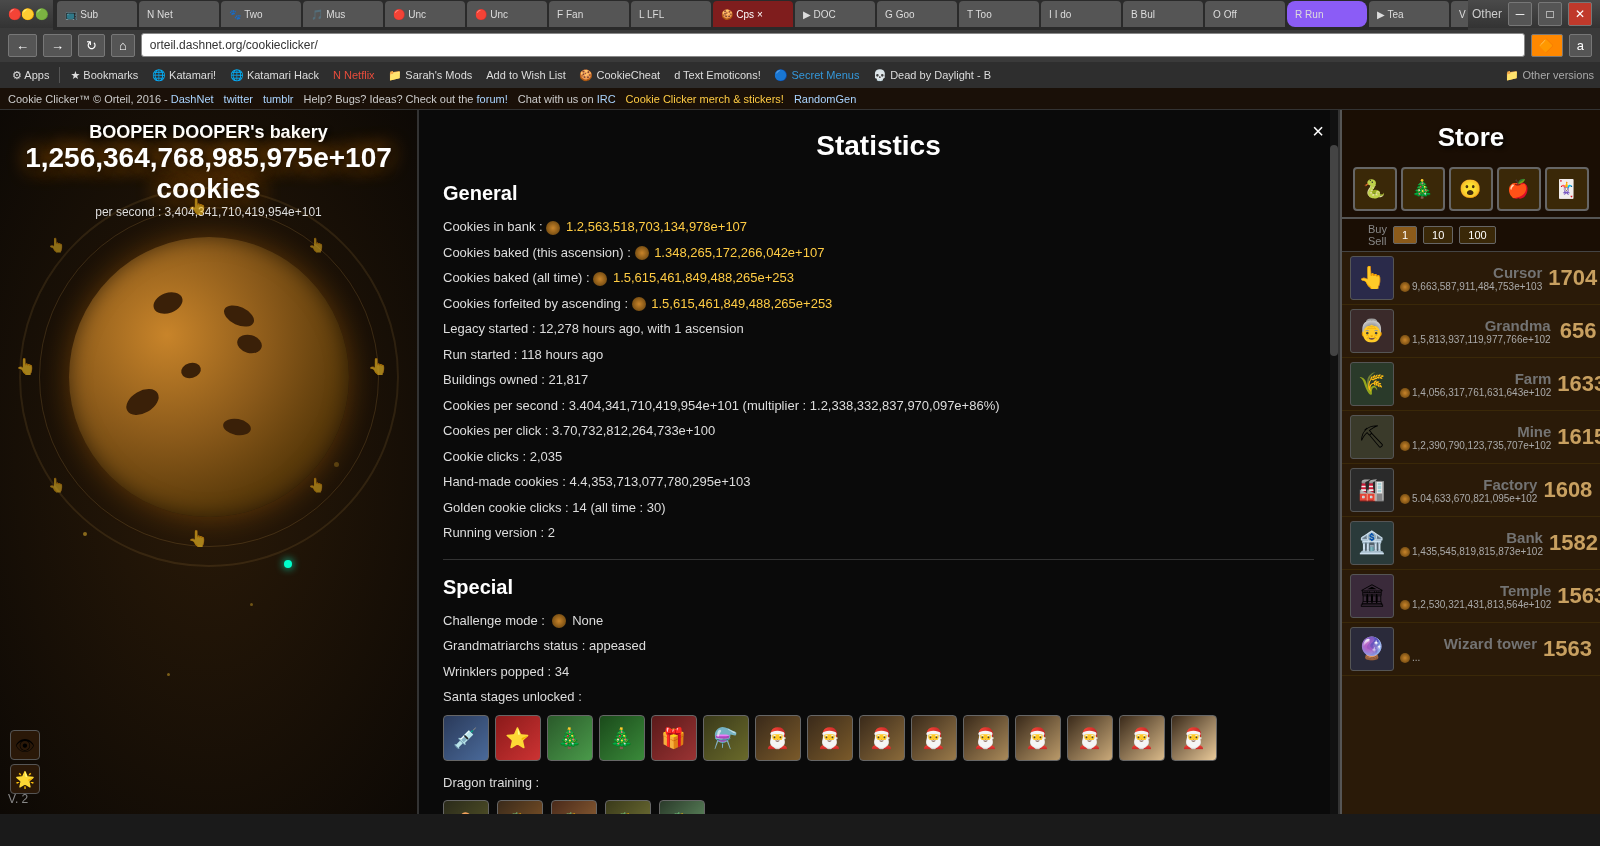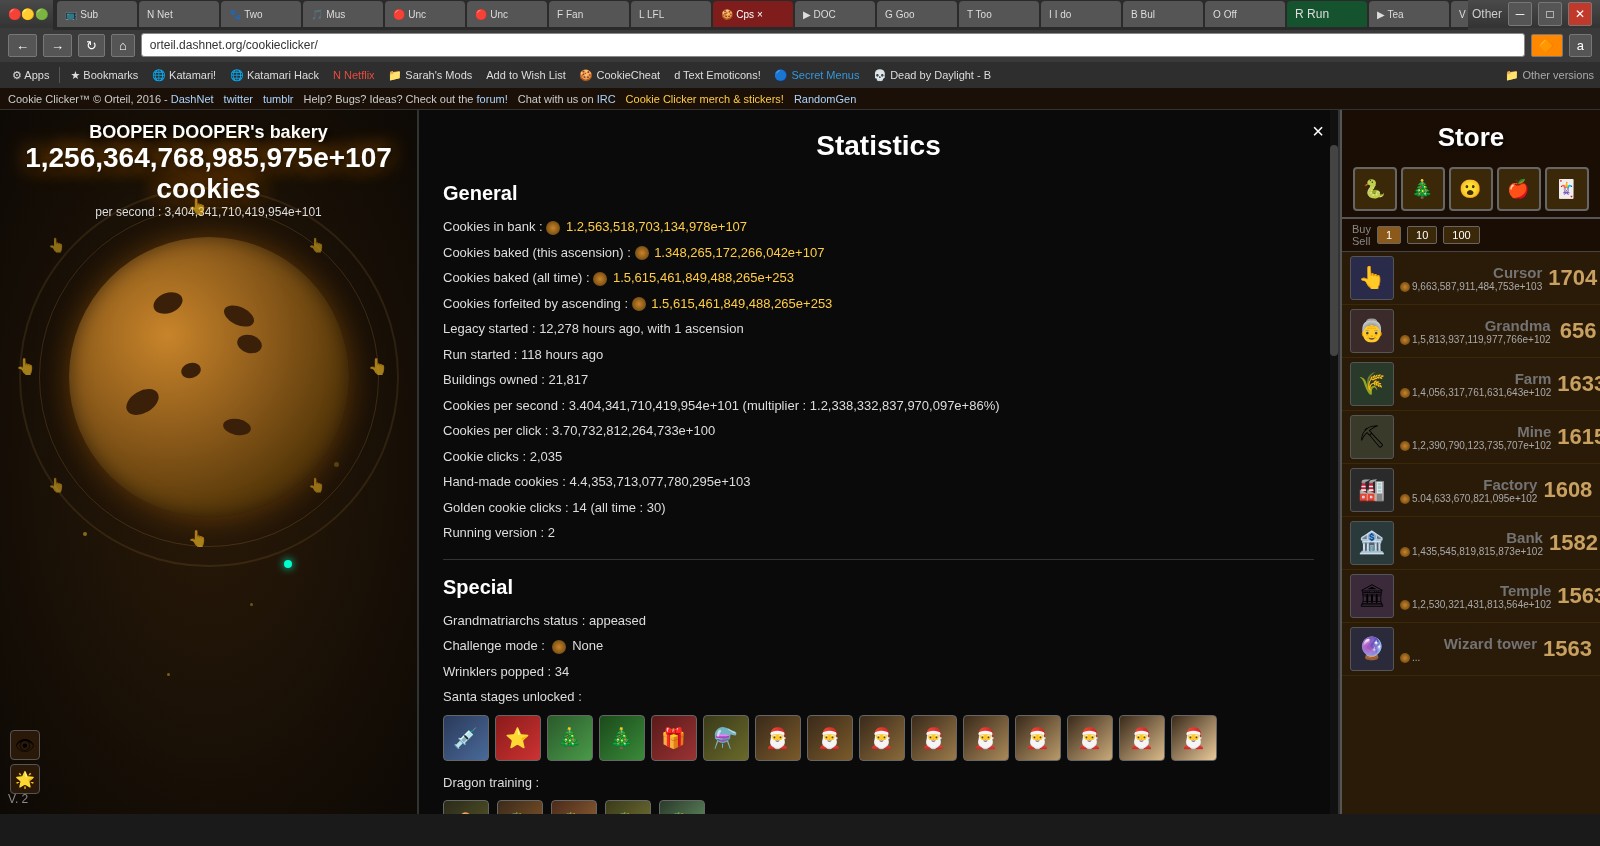--- a/index.html
+++ b/index.html
@@ -261,21 +261,21 @@
       border: 2px solid #666;
       display: flex;
       align-items: center;
       justify-content: center;
       font-size: 18px;
       cursor: pointer;
     }
     .store-buy-bar {
       display: flex;
       align-items: center;
-      padding: 4px 10px;
+      padding: 4px 26px;
       background: #1a0e04;
       gap: 6px;
       font-size: 12px;
       color: #ccc;
       border-bottom: 1px solid #444;
     }
     .buy-sell-label { font-size: 11px; color: #888; }
     .qty-btn {
       padding: 2px 8px;
       background: #3a2808;
@@ -391,21 +391,21 @@
     <div class="tab" style="background:#555;color:#ddd;font-size:10px;">🔴 Unc</div>
     <div class="tab" style="background:#555;color:#ddd;font-size:10px;">F Fan</div>
     <div class="tab" style="background:#555;color:#ddd;font-size:10px;">L LFL</div>
     <div class="tab" style="background:#7f1d1d;color:#ddd;font-size:10px;color:#fff;">🍪 Cps ×</div>
     <div class="tab" style="background:#555;color:#ddd;font-size:10px;">▶ DOC</div>
     <div class="tab" style="background:#555;color:#ddd;font-size:10px;">G Goo</div>
     <div class="tab" style="background:#555;color:#ddd;font-size:10px;">T Too</div>
     <div class="tab" style="background:#555;color:#ddd;font-size:10px;">I I do</div>
     <div class="tab" style="background:#555;color:#ddd;font-size:10px;">B Bul</div>
     <div class="tab" style="background:#555;color:#ddd;font-size:10px;">O Off</div>
-    <div class="tab" style="background:#14532d;color:#ddd;font-size:12px;">R Run</div>
+    <div class="tab" style="background:#8b5cf6;color:#ddd;font-size:10px;border-radius:8px;">R Run</div>
     <div class="tab" style="background:#555;color:#ddd;font-size:10px;">▶ Tea</div>
     <div class="tab" style="background:#555;color:#ddd;font-size:10px;">V Vic</div>
 
   </div>
   <div style="display:flex;gap:6px;margin-left:auto;align-items:center;">
     <span style="color:#ccc;font-size:12px;">Other</span>
     <button class="nav-icon">─</button>
     <button class="nav-icon">□</button>
     <button class="nav-icon" style="background:#c0392b;">✕</button>
   </div>
@@ -568,26 +568,26 @@
     <div class="stats-row">
       <span>Running version :</span>
       <span>2</span>
     </div>
 
     <div class="stats-divider"></div>
 
     <div class="special-section">
       <div class="stats-section-title">Special</div>
 
-      <div class="stats-row">Grandmatriarchs status : appeased</div>
       <div class="stats-row">
         <span>Challenge mode :</span>
         <span style="display:inline-block;width:14px;height:14px;background:radial-gradient(#c8842a,#5a3a0a);border-radius:50%;vertical-align:middle;margin:0 3px;"></span>
         <span>None</span>
       </div>
+      <div class="stats-row">Grandmatriarchs status : appeased</div>
       <div class="stats-row">Wrinklers popped : 34</div>
       <div class="stats-row">Santa stages unlocked :</div>
 
       <div class="santa-stages">
         <div class="santa-icon" style="background:linear-gradient(135deg,#2a3a5a,#4a6a9a);">💉</div>
         <div class="santa-icon" style="background:linear-gradient(135deg,#8B1a1a,#cc3333);">⭐</div>
         <div class="santa-icon" style="background:linear-gradient(135deg,#2a5a2a,#4a9a4a);">🎄</div>
         <div class="santa-icon" style="background:linear-gradient(135deg,#1a4a1a,#3a8a3a);">🎄</div>
         <div class="santa-icon" style="background:linear-gradient(135deg,#5a1a1a,#9a3333);">🎁</div>
         <div class="santa-icon" style="background:linear-gradient(135deg,#3a3a1a,#6a6a2a);">⚗️</div>

